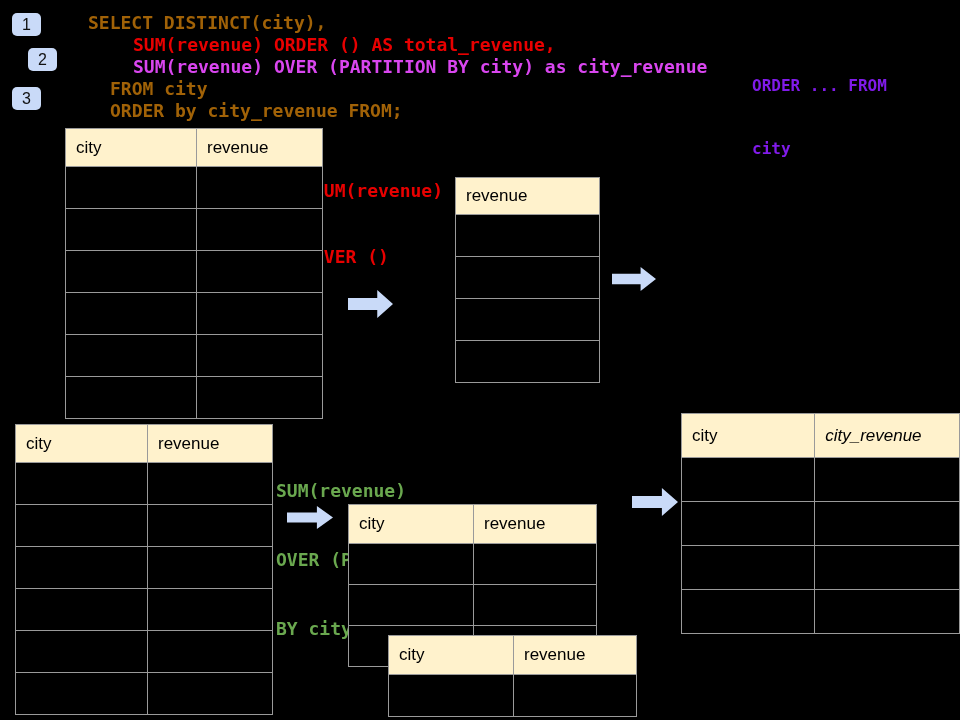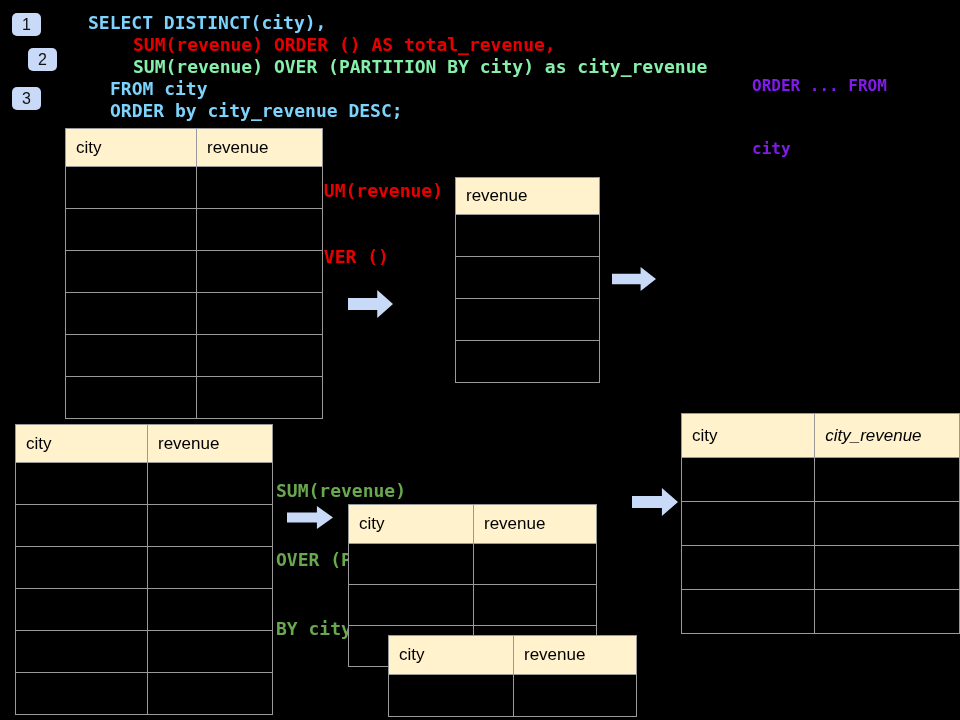--- a/index.html
+++ b/index.html
@@ -9,23 +9,23 @@
   
   .badge{position:absolute;width:29px;height:23px;background:#C9DAF8;border-radius:5px;
          color:#111;font:16px "Liberation Sans",sans-serif;
          display:flex;align-items:center;justify-content:center;}
   #badge-1{left:12px;top:13px;}
   #badge-2{left:28px;top:48px;}
   #badge-3{left:12px;top:87px;}
 
   
   .code-line{position:absolute;font:bold 18px "DejaVu Sans Mono",monospace;white-space:pre;}
-  .c-purple{color:#7dd3fc;}
+  .c-purple{color:#a16207;}
   .c-red{color:#E80000;}
-  .c-green{color:#86efac;}
+  .c-green{color:#d946ef;}
   #code-1{left:88px;top:12px;}
   #code-2{left:133px;top:34px;}
   #code-3{left:133px;top:56px;}
   #code-4{left:110px;top:78px;}
   #code-5{left:110px;top:100px;}
 
   
   .side-note{position:absolute;left:752px;top:33px;font:bold 16px "DejaVu Sans Mono",monospace;
              color:#811BEA;line-height:21px;white-space:pre;}
 
@@ -73,21 +73,21 @@
 <div class="stage">
 
   <div class="badge" id="badge-1">1</div>
   <div class="badge" id="badge-2">2</div>
   <div class="badge" id="badge-3">3</div>
 
   <div class="code-line c-purple" id="code-1">SELECT DISTINCT(city),</div>
   <div class="code-line c-red" id="code-2">SUM(revenue) ORDER () AS total_revenue,</div>
   <div class="code-line c-green" id="code-3">SUM(revenue) OVER (PARTITION BY city) as city_revenue</div>
   <div class="code-line c-purple" id="code-4">FROM city</div>
-  <div class="code-line c-purple" id="code-5">ORDER by city_revenue DESC;</div>
+  <div class="code-line c-purple" id="code-5">ORDER by city_revenue FROM;</div>
 
   <div class="side-note">
     <div>ORDER ... FROM</div>
     <div>city</div>
   </div>
 
   <div class="anno" id="anno-total">
     <div>SUM(revenue)</div>
     <div>OVER ()</div>
   </div>

